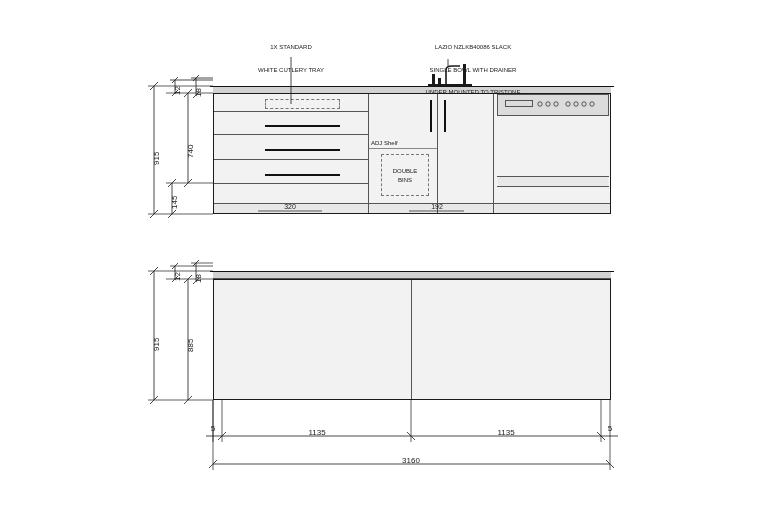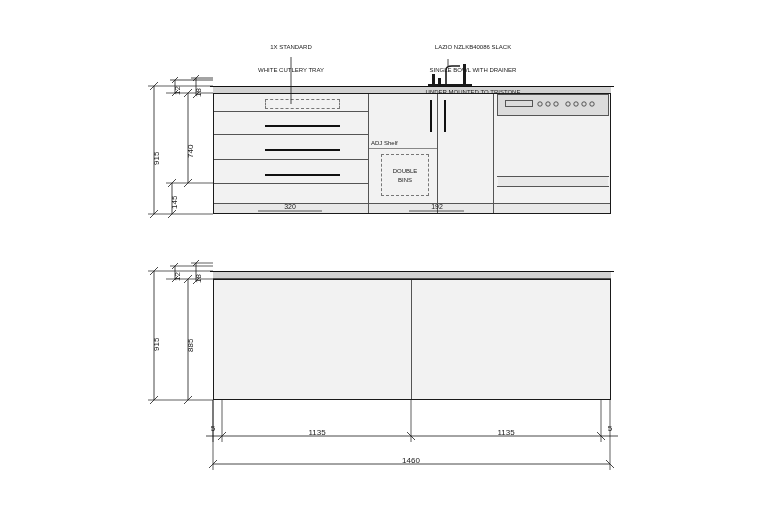--- a/index.html
+++ b/index.html
@@ -241,15 +241,15 @@
 
   <div class="txt t8 vert" style="left:152px; top:351px;">915</div>
   <div class="txt t8 vert" style="left:186px; top:352px;">885</div>
   <div class="txt t8 vert" style="left:173px; top:281px;">12</div>
   <div class="txt t8 vert" style="left:194px; top:283px;">18</div>
 
   <div class="txt t8 c" style="left:203px; top:424px; width:20px;">5</div>
   <div class="txt t8 c" style="left:293px; top:428px; width:48px;">1135</div>
   <div class="txt t8 c" style="left:482px; top:428px; width:48px;">1135</div>
   <div class="txt t8 c" style="left:600px; top:424px; width:20px;">5</div>
-  <div class="txt t8 c" style="left:385px; top:456px; width:52px;">1460</div>
+  <div class="txt t8 c" style="left:385px; top:456px; width:52px;">3160</div>
 
 </div>
 
 </body></html>

